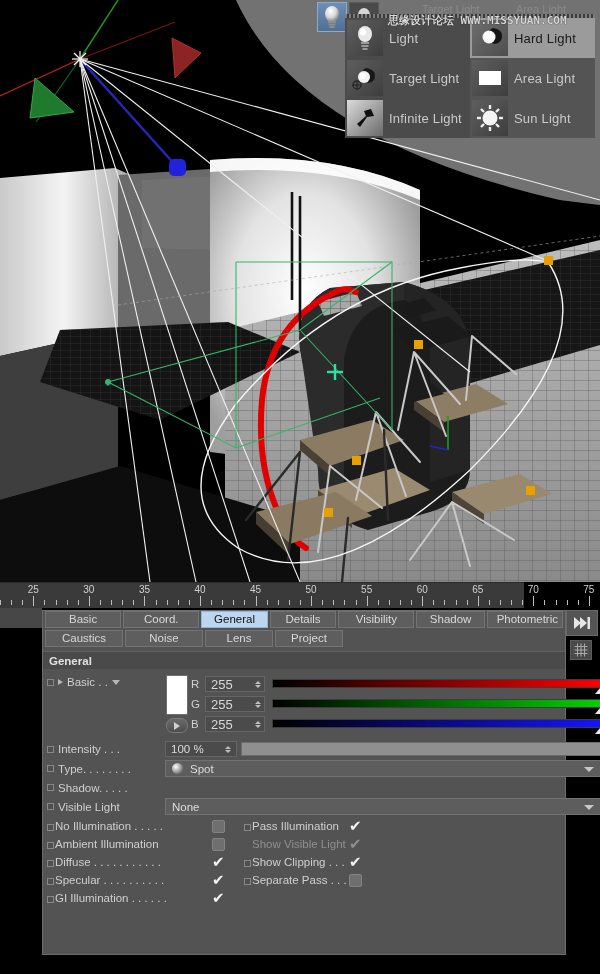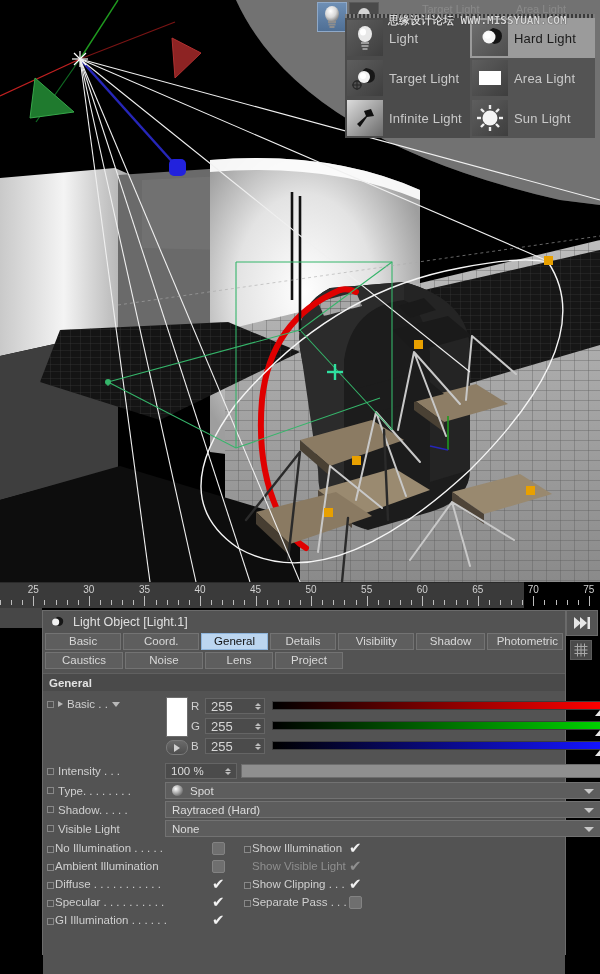--- a/index.html
+++ b/index.html
@@ -626,29 +626,20 @@
     <svg width="14" height="14" viewBox="0 0 14 14">
       <g stroke="#a9a9a9" stroke-width="1">
         <path d="M0.5 3.5 H13.5 M0.5 7 H13.5 M0.5 10.5 H13.5"></path>
         <path d="M3.5 0.5 V13.5 M7 0.5 V13.5 M10.5 0.5 V13.5"></path>
       </g>
     </svg>
   </div>
 
   <div id="attr-panel">
 
-    <div id="attr-header">
-      <span class="obj-icon">
-        <svg width="16" height="14" viewBox="0 0 18 14">
-          <path d="M10 1 Q16 2 16 6 Q16 11 11 11.5 L6 9 Q5 3 10 1 Z" fill="#161616"></path>
-          <ellipse cx="7.5" cy="7" rx="4" ry="4" fill="#f2f2f2"></ellipse>
-        </svg>
-      </span>
-      <span id="attr-title">Light Object [Light.1]</span>
-    </div>
 
     <div class="tab-row" id="tab-row-1">
         <div class="tab" style="width: 78px;"><span>Basic</span></div>
         <div class="tab" style="width: 78px;"><span>Coord.</span></div>
         <div class="tab active" style="width: 68px;"><span>General</span></div>
         <div class="tab" style="width: 68px;"><span>Details</span></div>
         <div class="tab" style="width: 78px;"><span>Visibility</span></div>
         <div class="tab" style="width: 70px;"><span>Shadow</span></div>
         <div class="tab" style="width: 78px; text-align: right;"><span>Photometric</span></div>
       </div>
@@ -742,44 +733,40 @@
           <span class="dd-val">Spot</span>
           <span class="dd-arrow"></span>
         </div>
       </div>
 
       <div class="dd-row">
         <div class="row" style="height:19px;">
           <span class="chk-sq"></span>
           <span class="lbl">Shadow. . . . .</span>
         </div>
-        <div class="dd">
-          <span class="dd-val">Raytraced (Hard)</span>
-          <span class="dd-arrow"></span>
-        </div>
       </div>
 
       <div class="dd-row">
         <div class="row" style="height:19px;">
           <span class="chk-sq"></span>
           <span class="lbl">Visible Light</span>
         </div>
         <div class="dd">
           <span class="dd-val">None</span>
           <span class="dd-arrow"></span>
         </div>
       </div>
 
       <div id="chk-grid">
           <div class="chk-line">
             <span class="chk-sq-l"></span>
             <span class="chk-label-l">No Illumination . . . . .</span>
             <span class="chk-box" style="left: 169px;"></span>
             <span class="chk-sq-l" style="left: 201px;"></span>
-            <span class="chk-label-l" style="left: 209px;">Show Illumination</span>
+            <span class="chk-label-l" style="left: 209px;">Pass Illumination</span>
             <span class="chk-check" style="left: 306px;">✔</span>
           </div>
           <div class="chk-line">
             <span class="chk-sq-l"></span>
             <span class="chk-label-l">Ambient Illumination</span>
             <span class="chk-box" style="left: 169px;"></span>
             <span class="chk-label-l dim" style="left: 209px;">Show Visible Light</span>
             <span class="chk-check dim-check" style="left: 306px;">✔</span>
           </div>
           <div class="chk-line">

